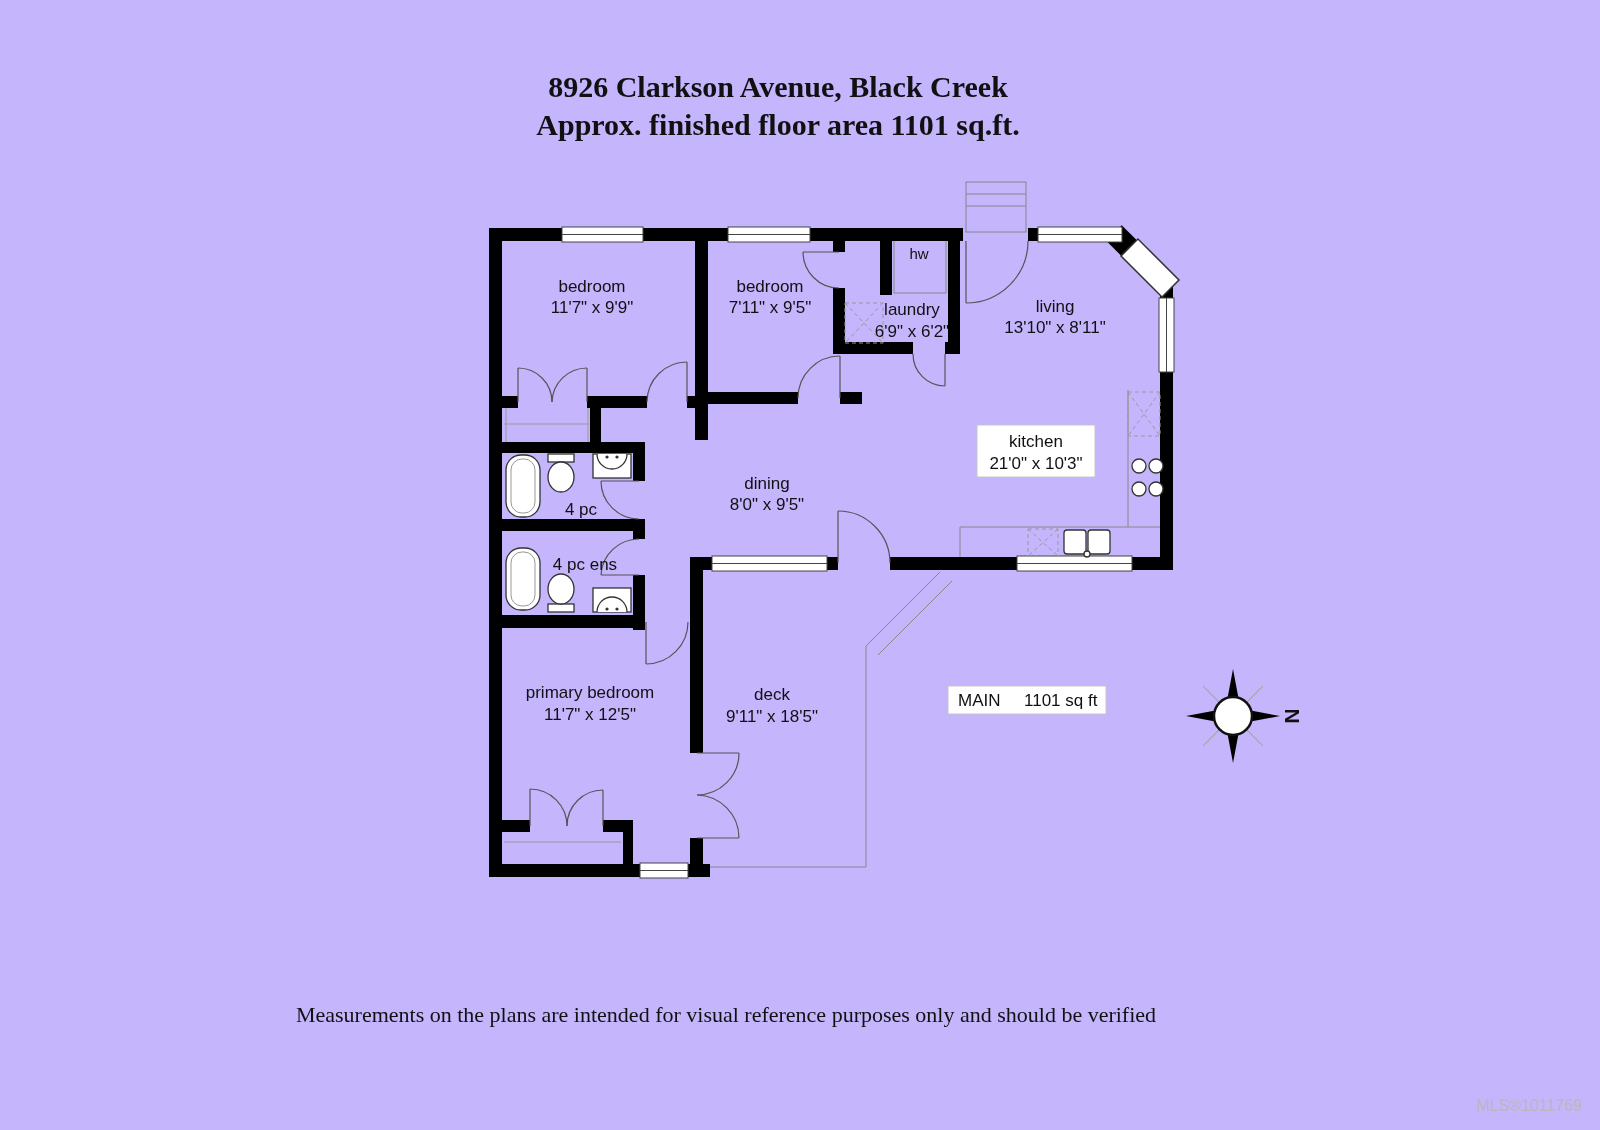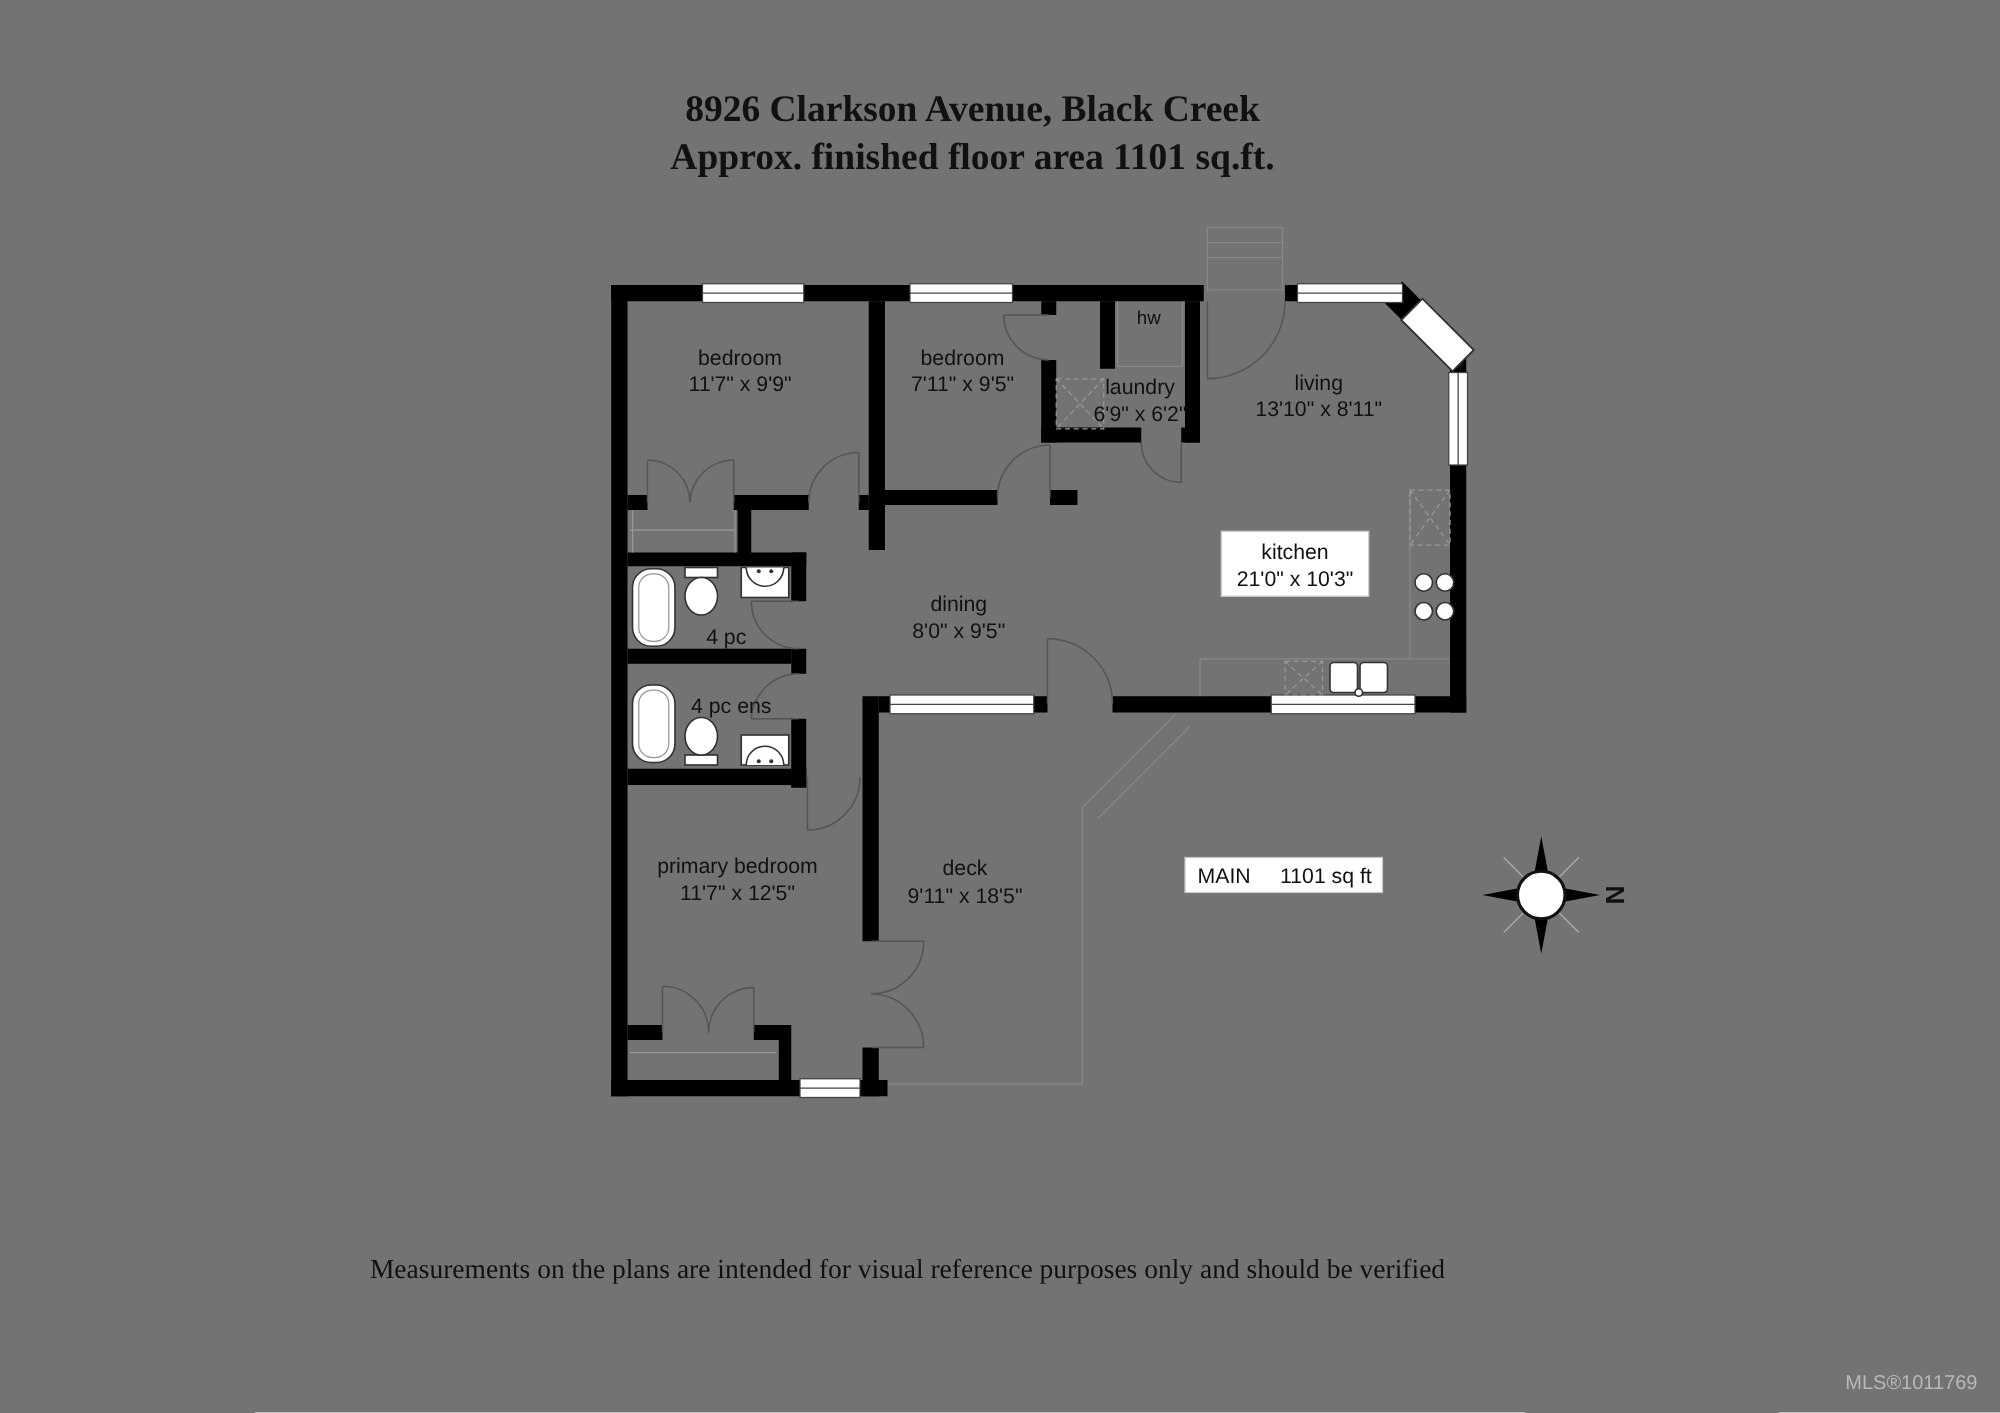--- a/index.html
+++ b/index.html
@@ -1,16 +1,16 @@
 <!DOCTYPE html>
 <html><head>
 <meta charset="utf-8">
 <style>
   html,body{margin:0;padding:0;background:#ffffff;}
-  .page{width:1600px;height:1130px;position:relative;background:#737373;overflow:hidden;}
+  .page{width:1600px;height:1130px;position:relative;background:#c4b5fd;overflow:hidden;}
   svg{display:block;}
   text{fill:#111;}
   .title-line{font:bold 30px "Liberation Serif", serif;}
   .room-name,.room-dims{font:17px "Liberation Sans", sans-serif;}
   .small-label{font:15px "Liberation Sans", sans-serif;}
   .area-text{font:17px "Liberation Sans", sans-serif;}
   .disclaimer{font:22px "Liberation Serif", serif;}
   .mls{font:16px "Liberation Sans", sans-serif;fill:#b8b8b8;}
   .north{font:bold 21px "Liberation Sans", sans-serif;}
   .wall{fill:#000;stroke:none;}

